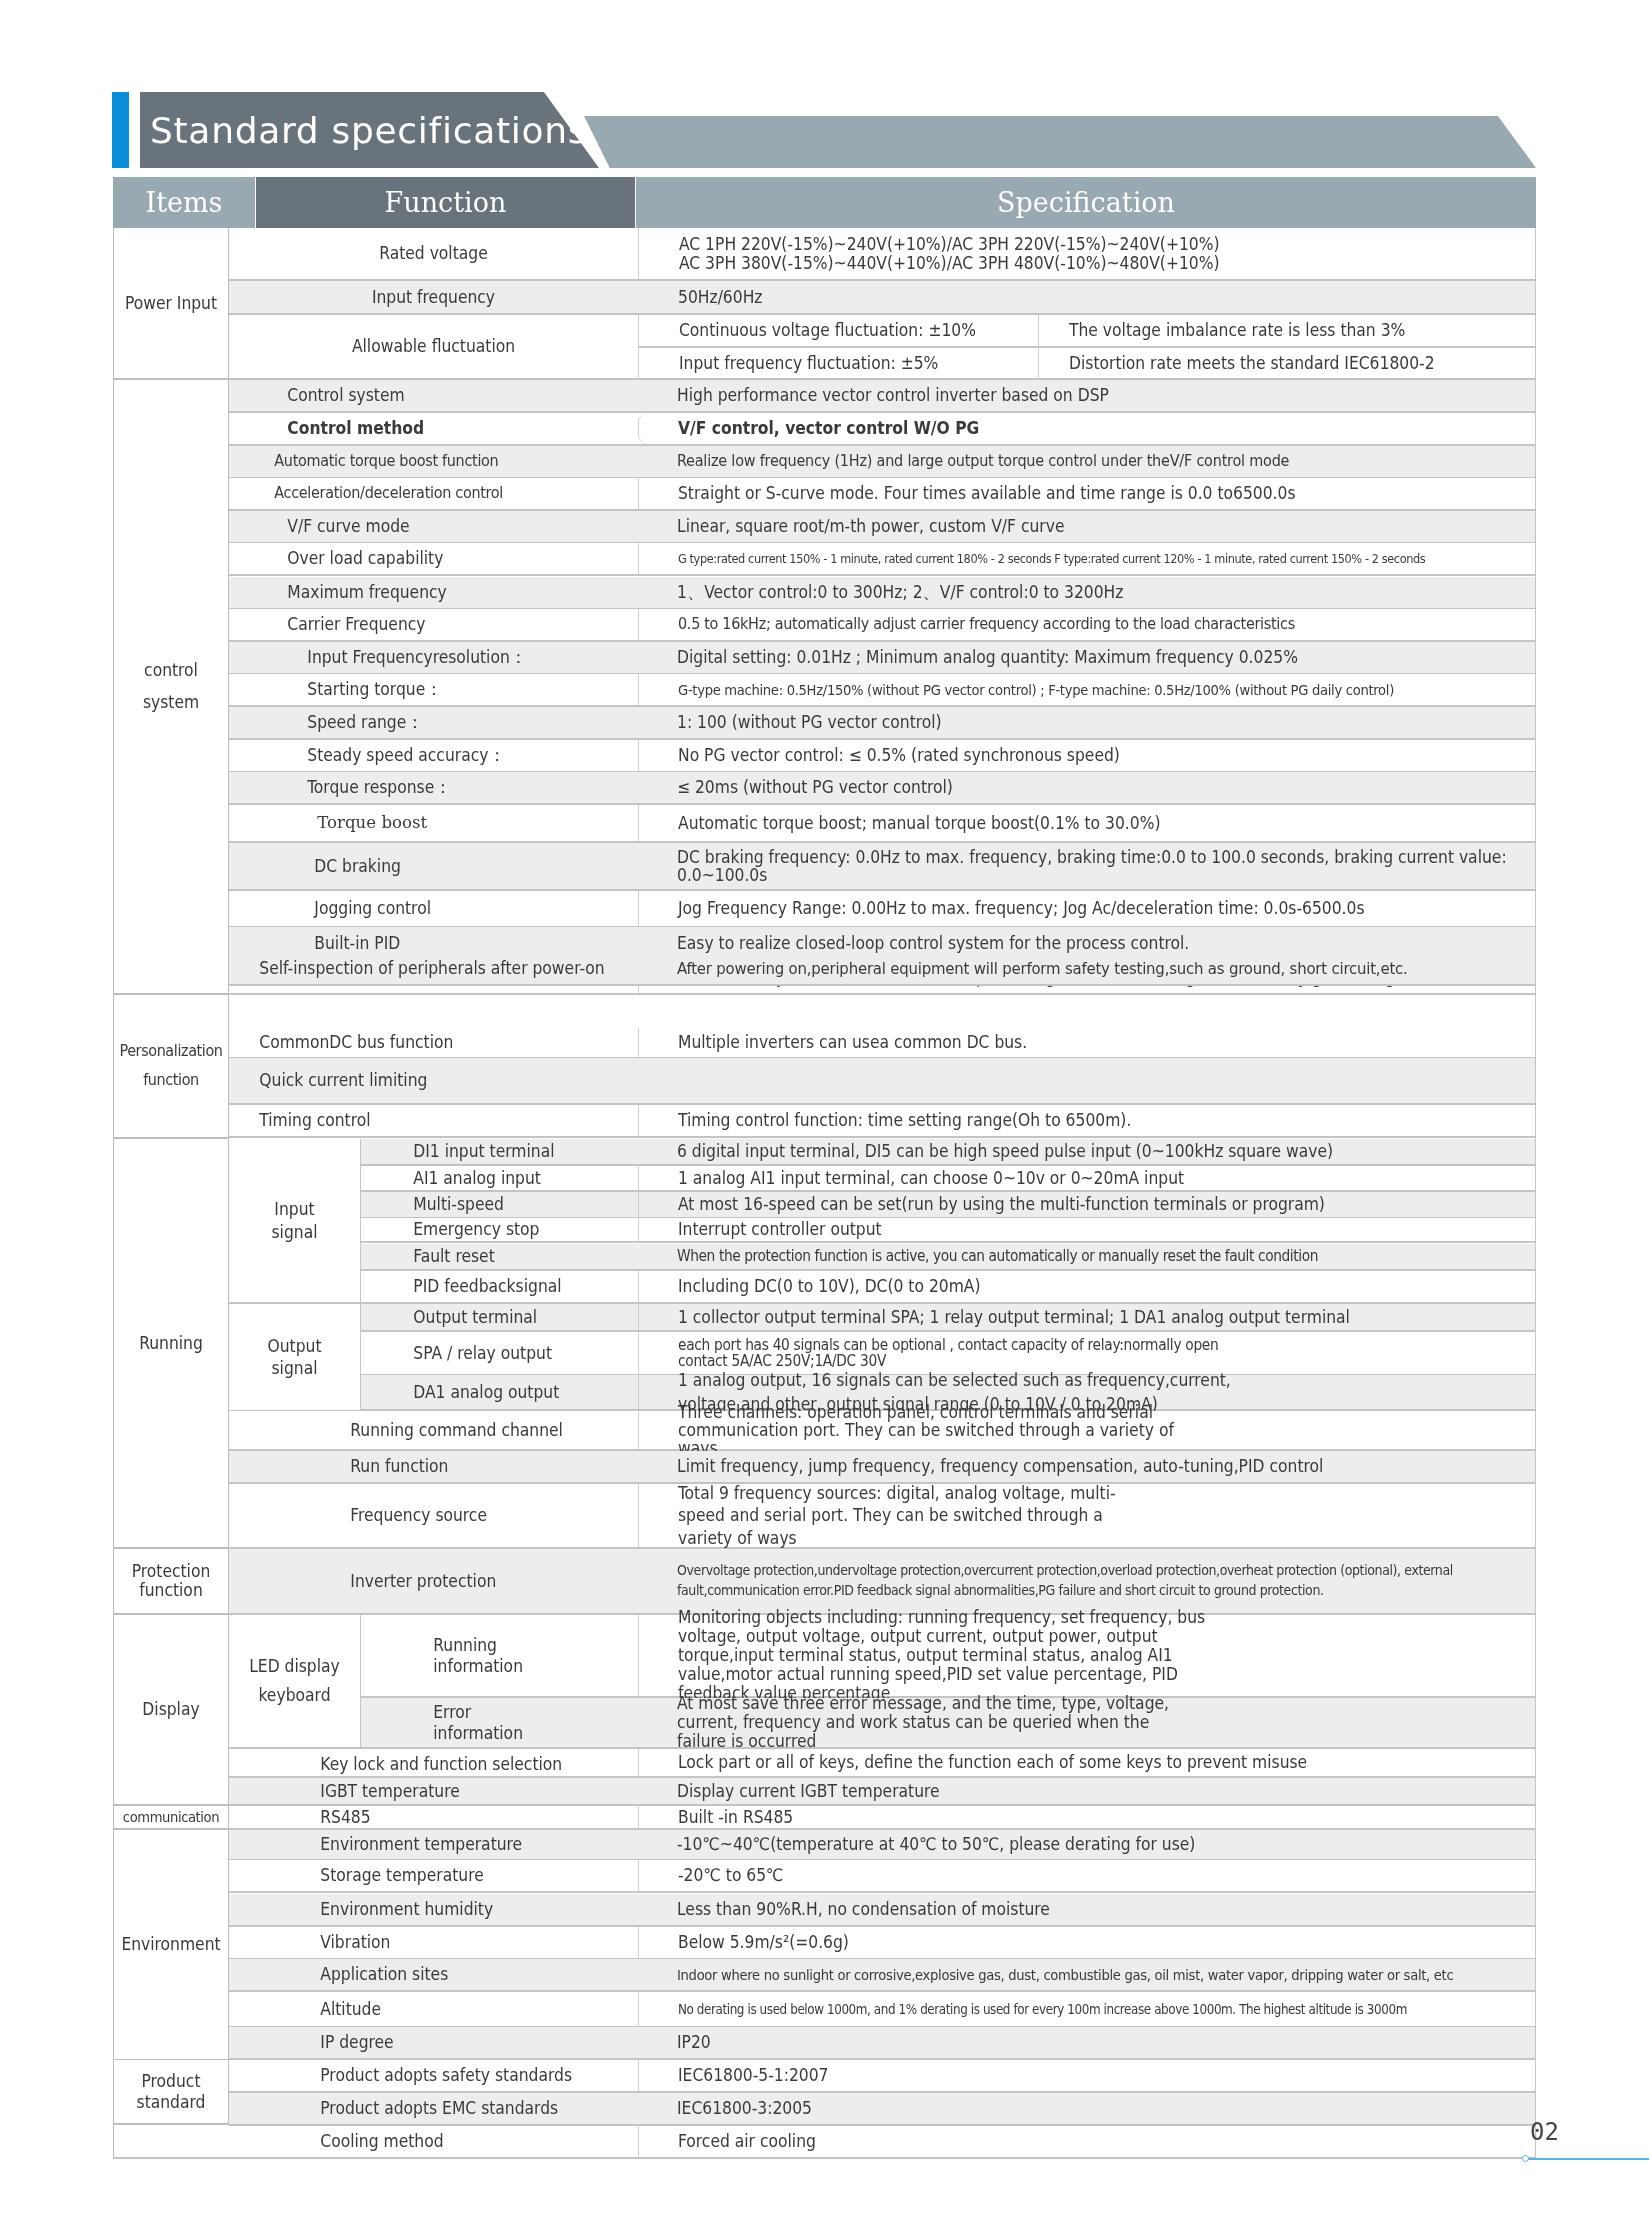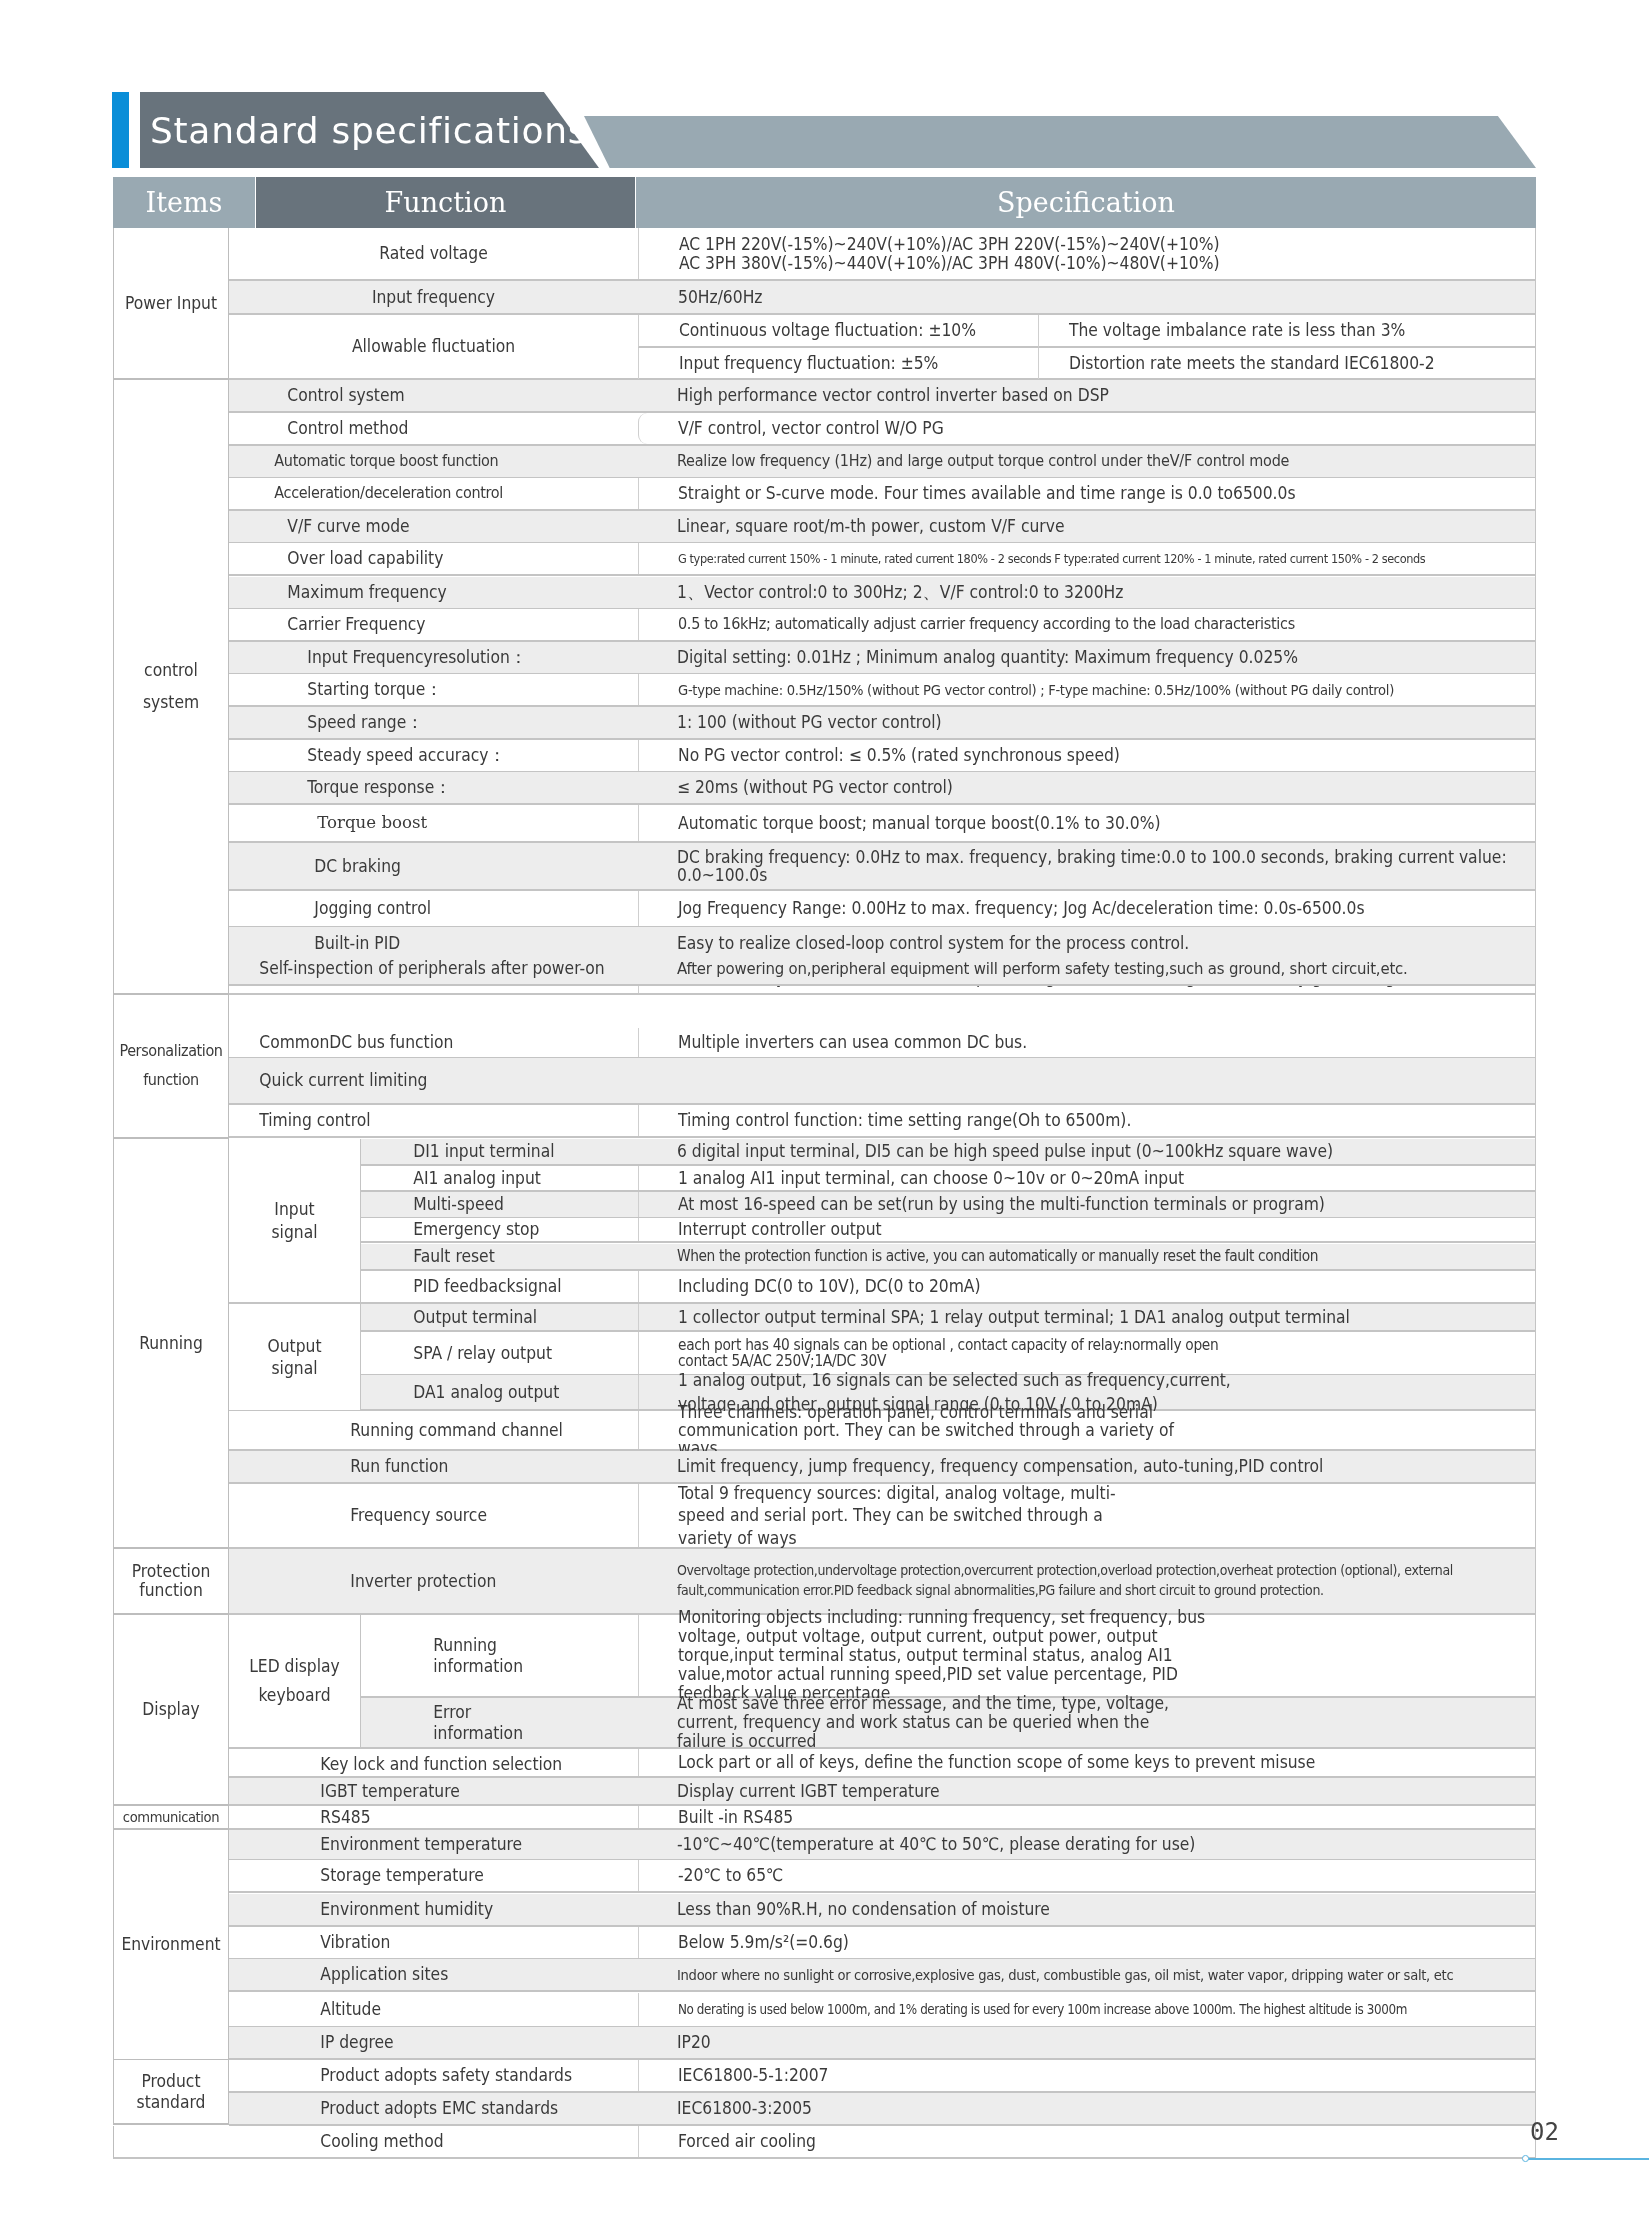--- a/index.html
+++ b/index.html
@@ -60,21 +60,21 @@
 
 <div class="abs cell grp" style="top:380px;height:615px;flex-direction:column;line-height:1.8;">
   <span>control</span>
   <span>system</span>
 </div>
 
 <div class="abs row gray" style="top:380px;height:33px;">
   <div class="abs cell" style="left:53px;width:356px;height:100%;">Control system</div>
   <div class="abs cell" style="left:409px;width:898px;height:100%;padding-left:39px;">High performance vector control inverter based on DSP</div>
 </div>
-<div class="abs row white" style="top:413px;height:33px;">
+<div class="abs row white" style="top:413px;height:33px;font-weight:bold;">
   <div class="abs cell" style="left:53px;width:356px;height:100%;">Control method</div>
   <div class="abs cell vdiv" style="left:409px;width:898px;height:100%;padding-left:39px;border-radius:9px;">V/F control, vector control W/O PG</div>
 </div>
 <div class="abs row gray" style="top:446px;height:33px;">
   <div class="abs cell" style="left:40px;width:369px;height:100%;font-size:16px;letter-spacing:-0.3px;">Automatic torque boost function</div>
   <div class="abs cell" style="left:409px;width:898px;height:100%;padding-left:39px;font-size:16px;letter-spacing:-0.2px;">Realize low frequency (1Hz) and large output torque control under theV/F control mode</div>
 </div>
 <div class="abs row white" style="top:478px;height:33px;">
   <div class="abs cell" style="left:40px;width:369px;height:100%;font-size:16px;letter-spacing:-0.3px;">Acceleration/deceleration control</div>
   <div class="abs cell vdiv" style="left:409px;width:898px;height:100%;padding-left:39px;">Straight or S-curve mode. Four times available and time range is 0.0 to6500.0s</div>
@@ -239,21 +239,21 @@
 </div>
 <div class="abs row gray" style="left:361px;width:1175px;top:1698px;height:51px;">
   <div class="abs cell" style="left:67px;width:211px;height:100%;flex-direction:column;align-items:flex-start;justify-content:center;line-height:1.2;">
     <span>Error</span>
     <span>information</span>
   </div>
   <div class="abs cell" style="left:277px;width:898px;height:100%;padding-left:39px;padding-right:346px;line-height:1.1;">At most save three error message, and the time, type, voltage, current, frequency and work status can be queried when the failure is occurred</div>
 </div>
 <div class="abs row white" style="top:1749px;height:29px;">
   <div class="abs cell" style="left:86px;width:323px;height:100%;align-items:flex-end;padding-bottom:2.7px;">Key lock and function selection</div>
-  <div class="abs cell vdiv" style="left:409px;width:898px;height:100%;padding-left:39px;">Lock part or all of keys, define the function scope of some keys to prevent misuse</div>
+  <div class="abs cell vdiv" style="left:409px;width:898px;height:100%;padding-left:39px;">Lock part or all of keys, define the function each of some keys to prevent misuse</div>
 </div>
 <div class="abs row gray" style="top:1778px;height:28px;">
   <div class="abs cell" style="left:86px;width:323px;height:100%;">IGBT temperature</div>
   <div class="abs cell" style="left:409px;width:898px;height:100%;padding-left:39px;">Display current IGBT temperature</div>
 </div>
 
 <div class="abs cell grp" style="top:1806px;height:24px;font-size:14.6px;letter-spacing:-0.4px;padding:0;">communication</div>
 <div class="abs row white" style="top:1806px;height:24px;">
   <div class="abs cell" style="left:86px;width:323px;height:100%;">RS485</div>
   <div class="abs cell vdiv" style="left:409px;width:898px;height:100%;padding-left:39px;">Built -in RS485</div>

